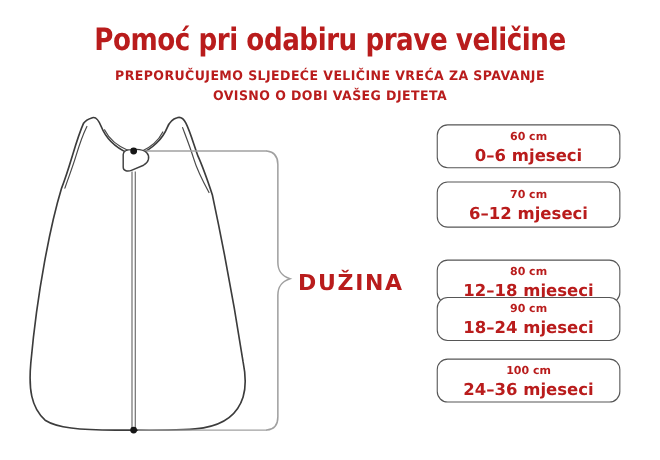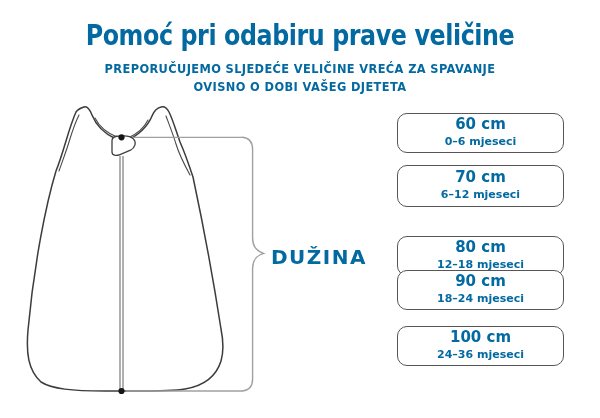--- a/index.html
+++ b/index.html
@@ -2,21 +2,21 @@
 <html><head>
 <meta charset="utf-8">
 <style>
   html,body{margin:0;padding:0;background:#ffffff;}
   .page{
     position:relative;
     width:600px;height:418px;
     background:#ffffff;
     overflow:hidden;
     font-family:"DejaVu Sans", sans-serif;
-    color:#0369a1;
+    color:#b91c1c;
   }
   .title{
     position:absolute;top:19px;left:0;right:0;
     text-align:center;
     font-size:28px;font-weight:700;
     letter-spacing:-0.5px;
     transform:scaleX(0.85);
     white-space:nowrap;
   }
   .subtitle{
@@ -40,22 +40,22 @@
   .size-box{
     position:absolute;left:397px;width:167px;height:40px;
     box-sizing:border-box;
     border:1.6px solid #565656;
     border-radius:10px;
     background:#ffffff;
     display:flex;flex-direction:column;
     align-items:center;justify-content:center;
     line-height:17px;
   }
-  .size-box .size-value{font-size:15px;font-weight:700;}
-  .size-box .size-age{font-size:11px;font-weight:700;}
+  .size-box .size-value{font-size:10px;font-weight:700;}
+  .size-box .size-age{font-size:15px;font-weight:700;}
   .size-box.b1{top:113px;}
   .size-box.b2{top:165px;height:42px;}
   .size-box.b3{top:236px;text-align:right;}
   .size-box.b4{top:270px;align-items:center;}
   .size-box.b5{top:326px;}
 </style>
 </head>
 <body>
 
 <div class="page">

